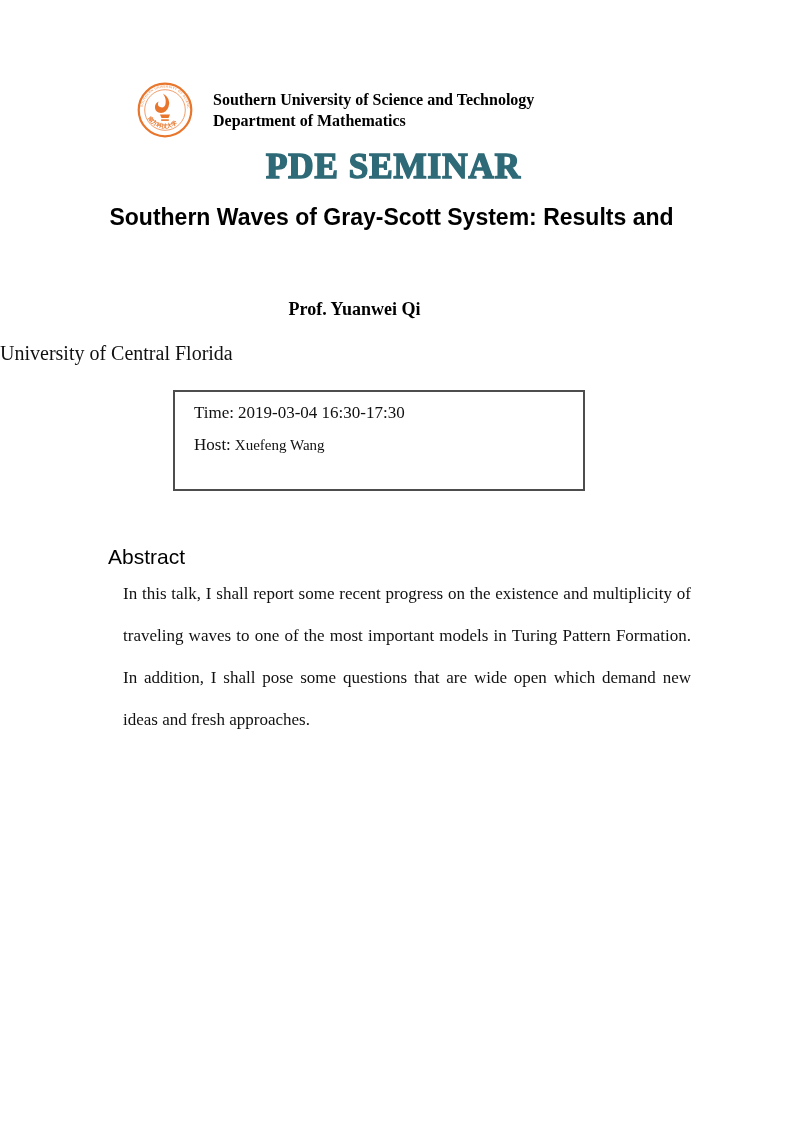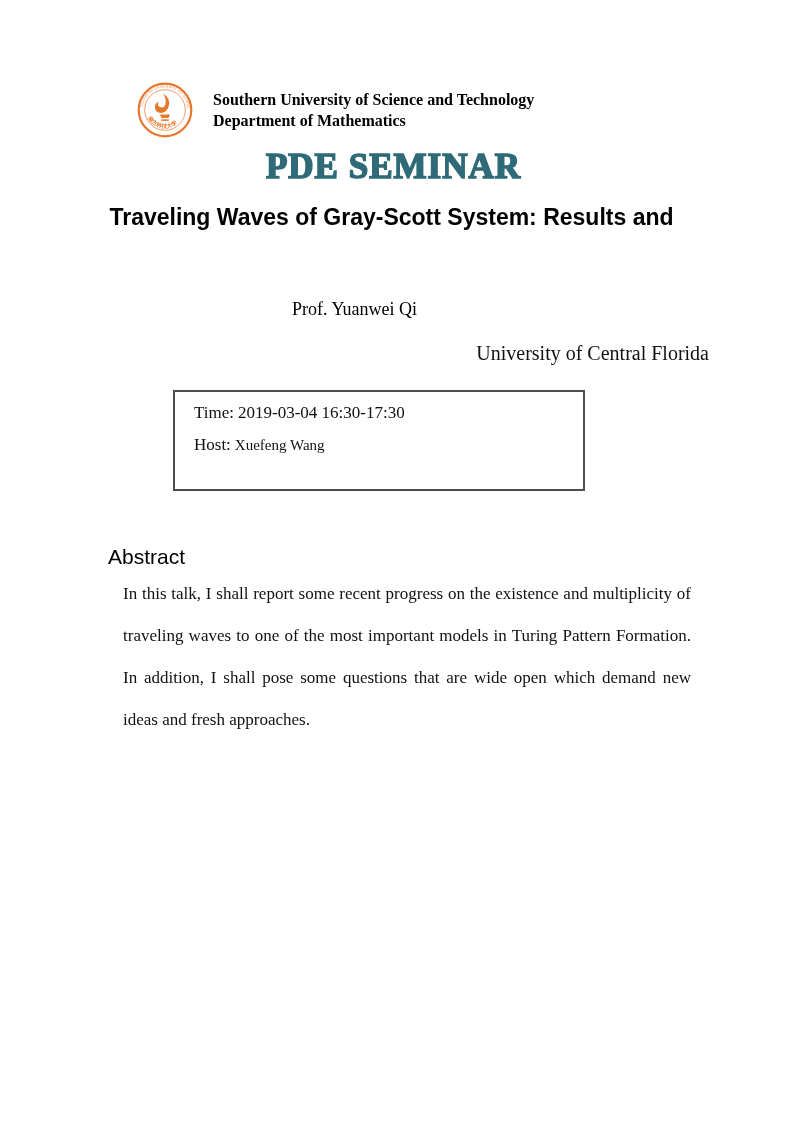--- a/index.html
+++ b/index.html
@@ -63,30 +63,30 @@
     color: #000000;
   }
 
   .speaker {
     position: absolute;
     left: 0;
     right: 84px;
     top: 299px;
     text-align: center;
     font-family: "Liberation Serif", serif;
-    font-weight: normal;
+    font-weight: bold;
     font-size: 18px;
     color: #000000;
   }
   .affiliation {
     position: absolute;
     left: 0;
     right: 84px;
     top: 342px;
-    text-align: right;
+    text-align: left;
     font-family: "Liberation Serif", serif;
     font-size: 20px;
     color: #111111;
   }
 
   
   .details-box {
     position: absolute;
     left: 173px;
     top: 390px;
@@ -154,21 +154,21 @@
   </div>
 
   <div class="header-text">
     <div>Southern University of Science and Technology</div>
     <div>Department of Mathematics</div>
   </div>
 
   <div class="series-title">PDE SEMINAR</div>
 
   <div class="talk-title">
-    <div>Traveling Waves of Gray-Scott System: Results and</div>
+    <div>Southern Waves of Gray-Scott System: Results and</div>
   </div>
 
   <div class="speaker">Prof. Yuanwei Qi</div>
   <div class="affiliation">University of Central Florida</div>
 
   <div class="details-box">
     <div class="details-row">
       <span class="label">Time:</span><span>2019-03-04 16:30-17:30</span>
     </div>
     <div class="details-row">

